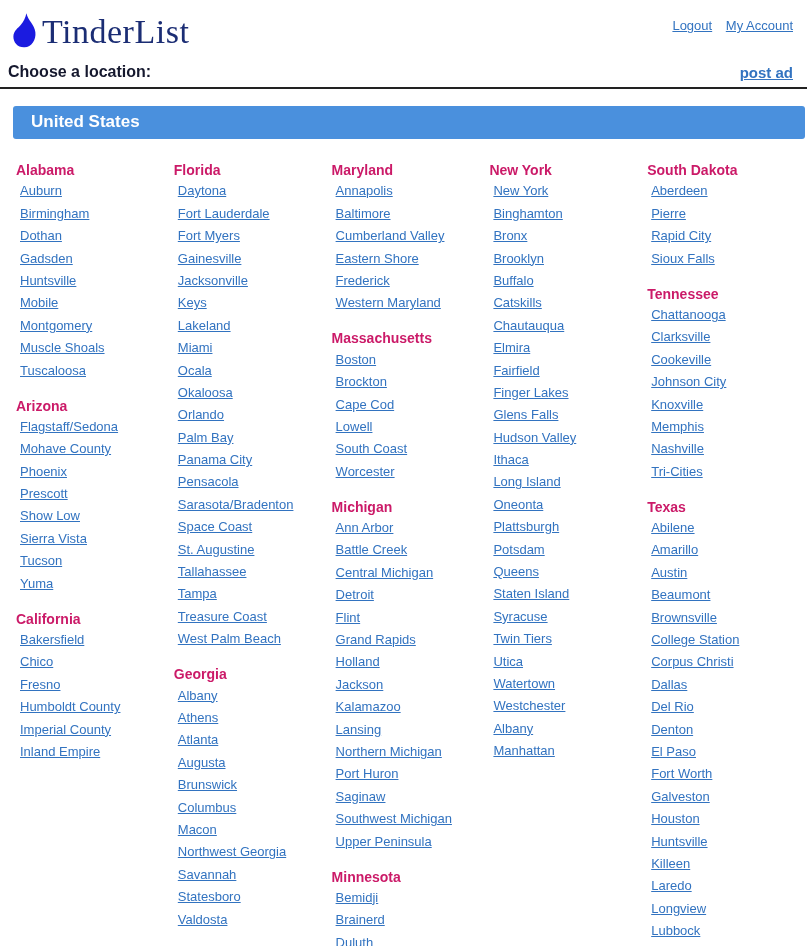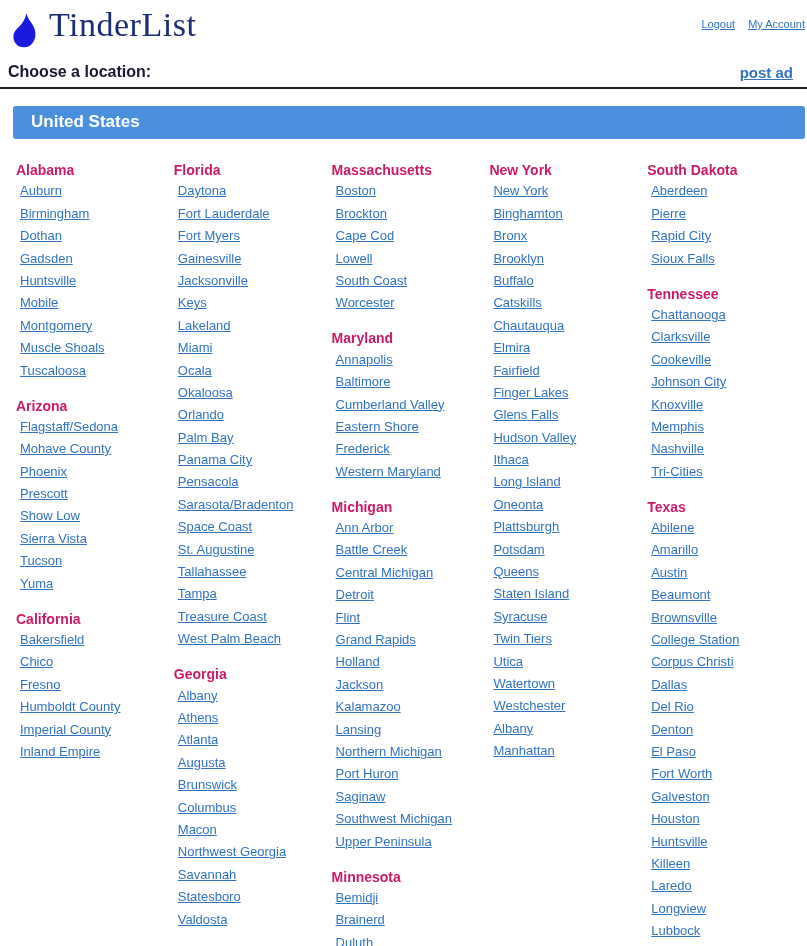--- a/index.html
+++ b/index.html
@@ -11,27 +11,27 @@
     --rule-dark:#222222;
   }
   *{box-sizing:border-box;}
   html,body{margin:0;padding:0;}
   body{
     width:807px;height:946px;overflow:hidden;background:#fff;
     font-family:"Liberation Sans", sans-serif;
   }
   
   .header{position:relative;padding:8px 12px 0 10px;}
-  .logo{display:flex;align-items:flex-start;gap:9px;width:fit-content;cursor:pointer;}
+  .logo{display:flex;align-items:flex-end;gap:2px;width:fit-content;cursor:pointer;}
   .logo svg{display:block;margin-top:4px;}
   .logo-text{
     font-family:"Liberation Serif", serif;
     font-size:34px;color:var(--logo-navy);letter-spacing:0.5px;line-height:1;
   }
-  .top-links{position:absolute;right:2px;top:18px;font-size:11px;}
+  .top-links{position:absolute;right:14px;top:18px;font-size:13px;}
   .top-links a{color:var(--link-blue);text-decoration:underline;margin-left:10px;}
   
   .choose-row{
     display:flex;justify-content:space-between;align-items:flex-end;
     padding:14px 14px 0 8px;
   }
   .choose-label{font-size:16px;color:#15182e;font-weight:600;}
   .post-ad{font-size:15px;font-weight:bold;color:var(--link-blue);text-decoration:underline;}
   .rule{border:none;border-top:2px solid var(--rule-dark);margin:6px 0 0 0;}
   
@@ -154,36 +154,36 @@
         <a href="#" class="city">Statesboro</a>
         <a href="#" class="city">Valdosta</a>
       </div>
       <div class="group">
         <div class="state">Hawaii</div>
         <a href="#" class="city">Big Island</a>
       </div>
     </div>
     <div class="col">
       <div class="group">
+        <div class="state">Maryland</div>
+        <a href="#" class="city">Annapolis</a>
+        <a href="#" class="city">Baltimore</a>
+        <a href="#" class="city">Cumberland Valley</a>
+        <a href="#" class="city">Eastern Shore</a>
+        <a href="#" class="city">Frederick</a>
+        <a href="#" class="city">Western Maryland</a>
+      </div>
+      <div class="group">
         <div class="state">Massachusetts</div>
         <a href="#" class="city">Boston</a>
         <a href="#" class="city">Brockton</a>
         <a href="#" class="city">Cape Cod</a>
         <a href="#" class="city">Lowell</a>
         <a href="#" class="city">South Coast</a>
         <a href="#" class="city">Worcester</a>
-      </div>
-      <div class="group">
-        <div class="state">Maryland</div>
-        <a href="#" class="city">Annapolis</a>
-        <a href="#" class="city">Baltimore</a>
-        <a href="#" class="city">Cumberland Valley</a>
-        <a href="#" class="city">Eastern Shore</a>
-        <a href="#" class="city">Frederick</a>
-        <a href="#" class="city">Western Maryland</a>
       </div>
       <div class="group">
         <div class="state">Michigan</div>
         <a href="#" class="city">Ann Arbor</a>
         <a href="#" class="city">Battle Creek</a>
         <a href="#" class="city">Central Michigan</a>
         <a href="#" class="city">Detroit</a>
         <a href="#" class="city">Flint</a>
         <a href="#" class="city">Grand Rapids</a>
         <a href="#" class="city">Holland</a>

